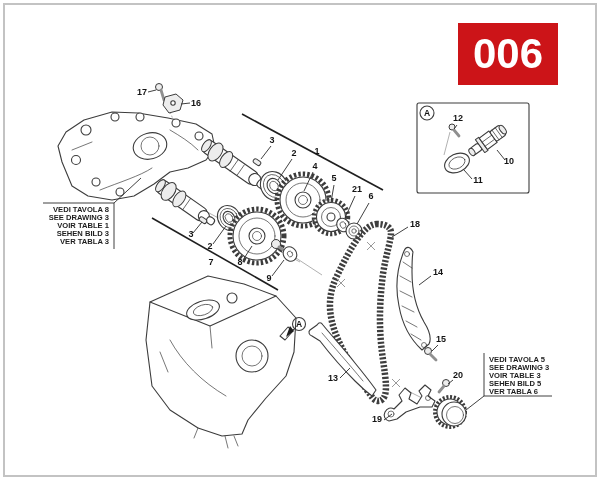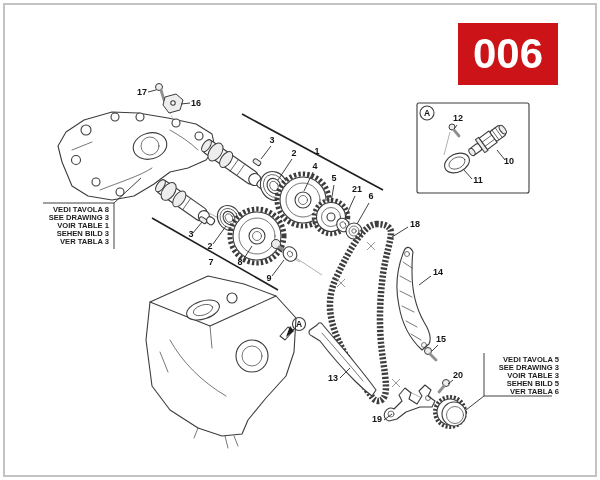--- a/index.html
+++ b/index.html
@@ -6,21 +6,21 @@
   .page{position:relative;width:600px;height:480px;background:#fff;overflow:hidden;
         font-family:"Liberation Sans",sans-serif;}
   .frame{position:absolute;left:3px;top:3px;right:3px;bottom:3px;
          border:2px solid #c3c3c3;pointer-events:none;}
   .badge{position:absolute;left:458px;top:8px;width:100px;height:62px;
          background:#cc1418;color:#fff;display:flex;align-items:center;justify-content:center;
          font-weight:bold;font-size:42px;letter-spacing:0px;margin-top:15px;}
   .ref{position:absolute;font-weight:bold;font-size:7.6px;line-height:8.1px;color:#1d1d1d;
        white-space:nowrap;}
   .ref-left{left:40px;top:206px;width:69px;text-align:right;}
-  .ref-right{left:489px;top:356px;width:70px;text-align:right;}
+  .ref-right{left:489px;top:356px;width:70px;text-align:left;}
   svg{position:absolute;left:0;top:0;}
   .ln{fill:none;stroke:#3c3c3c;stroke-width:1.1;stroke-linejoin:round;stroke-linecap:round;}
   .fw{fill:#ffffff;stroke:#3c3c3c;stroke-width:1.1;stroke-linejoin:round;}
   .fg{fill:#ededed;stroke:#3c3c3c;stroke-width:1;stroke-linejoin:round;}
   .thin{stroke-width:0.7;}
   .gray{fill:none;stroke:#a8a8a8;stroke-width:0.9;}
   .shaftln{stroke:#8f8f8f;stroke-width:2.8;stroke-linecap:round;}
   .ldr{fill:none;stroke:#2b2b2b;stroke-width:0.9;}
   .grp{fill:none;stroke:#1f1f1f;stroke-width:1.6;}
   .lbl{font-weight:bold;font-size:9px;fill:#141414;text-anchor:middle;}

